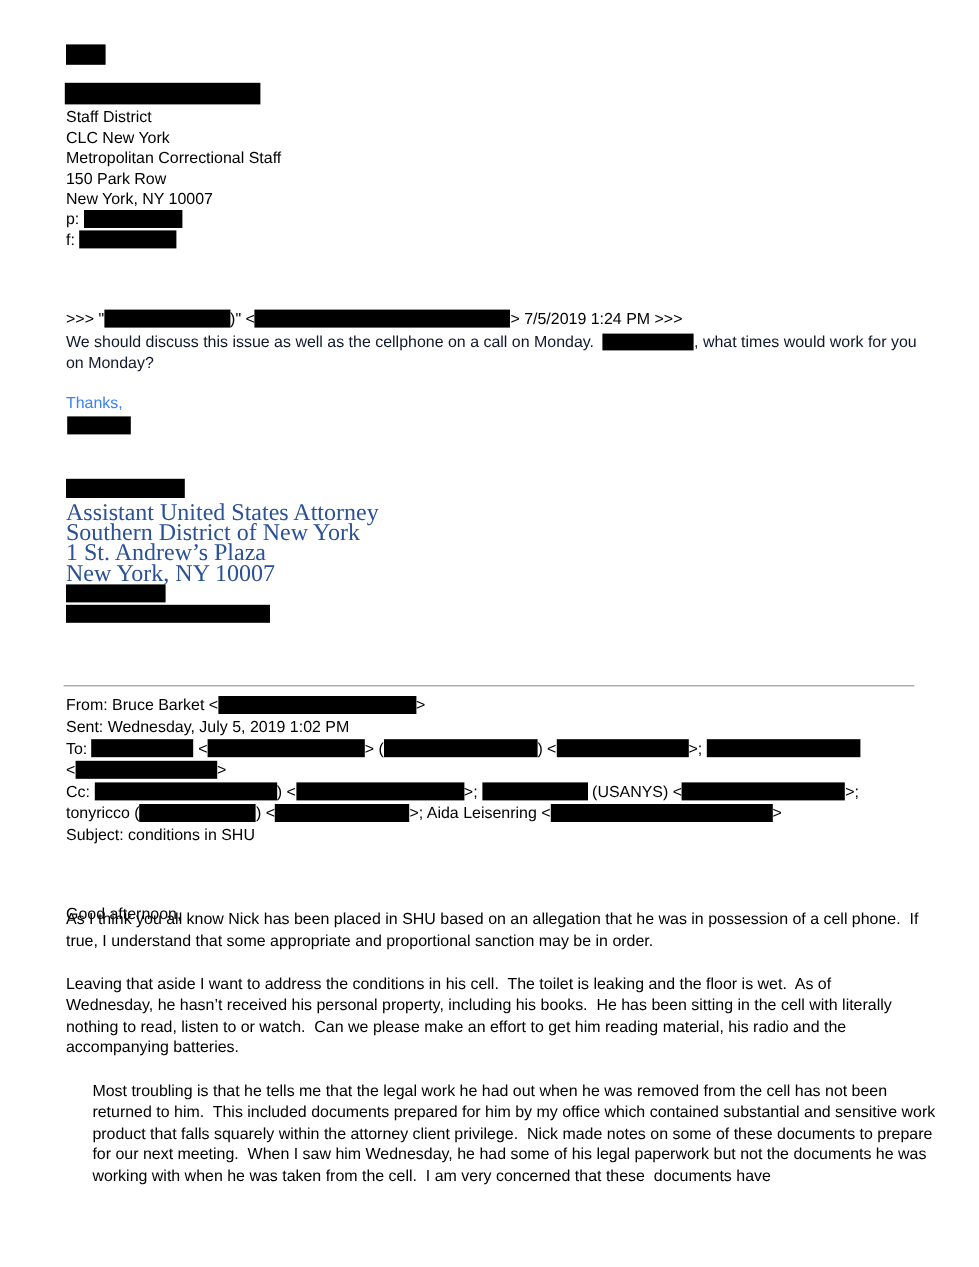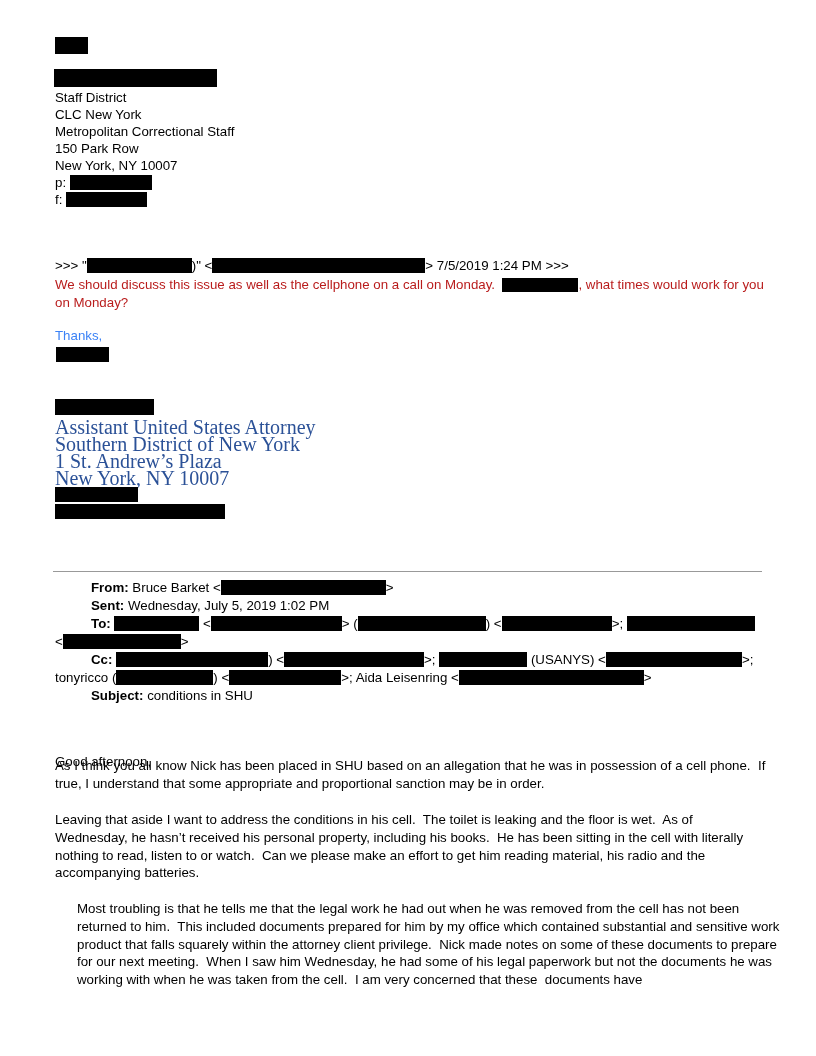--- a/index.html
+++ b/index.html
@@ -11,25 +11,25 @@
   .abs { position: absolute; }
   .pre { white-space: pre-wrap; }
   
   .rb { display: inline-block; background: #000; height: 15px; vertical-align: -3px; }
   .rb-blk { position: absolute; background: #000; }.w82{width:82px}.w81{width:81px}
   .w105{width:105px}.w213{width:213px}.w76{width:76px;height:14px}
   .w165{width:165px}.w85{width:85px}.w131{width:131px}.w128{width:128px}
   .w110{width:110px}.w118{width:118px}.w152{width:152px}.w140{width:140px}
   .w88{width:88px}.w136{width:136px}.w97{width:97px}.w112{width:112px}
   .w185{width:185px}
-  .b { font-weight: bold; margin-left: 36px; }
+  .b { font-weight: normal; }
   
   .mcc-sig { left: 55px; top: 89px; line-height: 17px; }
   .quote-line { left: 55px; top: 258px; white-space: pre; }
-  .reply-para { left: 55px; top: 276px; width: 722px; line-height: 17.5px; color: #b91c1c; }
+  .reply-para { left: 55px; top: 276px; width: 722px; line-height: 17.5px; color: #0f172a; }
   .thanks { left: 55px; top: 328px; color: #3b82f6; }
   .ausa-sig {
     left: 55px; top: 419px; line-height: 17.1px;
     font-family: "Liberation Serif", "DejaVu Serif", serif;
     font-size: 20px; color: #2B5197;
   }
   .divider { left: 53px; top: 571px; width: 709px; height: 1px; background: #999; }
   .hline { left: 55px; white-space: pre; line-height: 18px; }
   .h-from { top: 579px; } .h-sent { top: 597px; }
   .h-to1 { top: 615px; } .h-to2 { top: 633px; }

